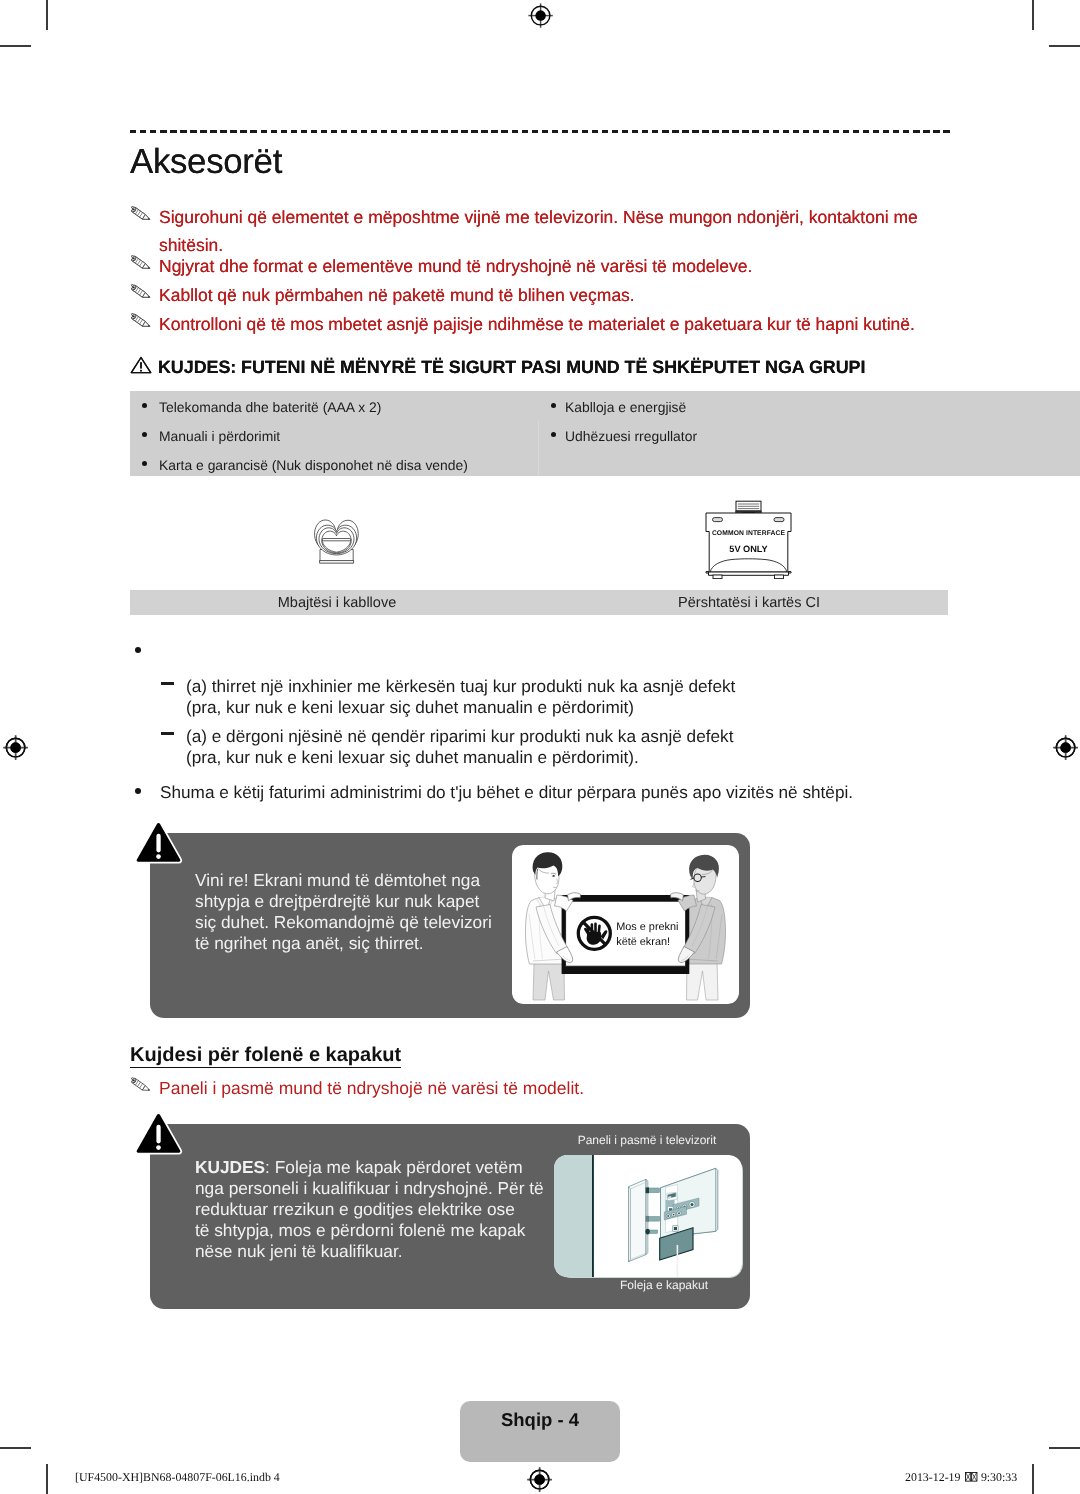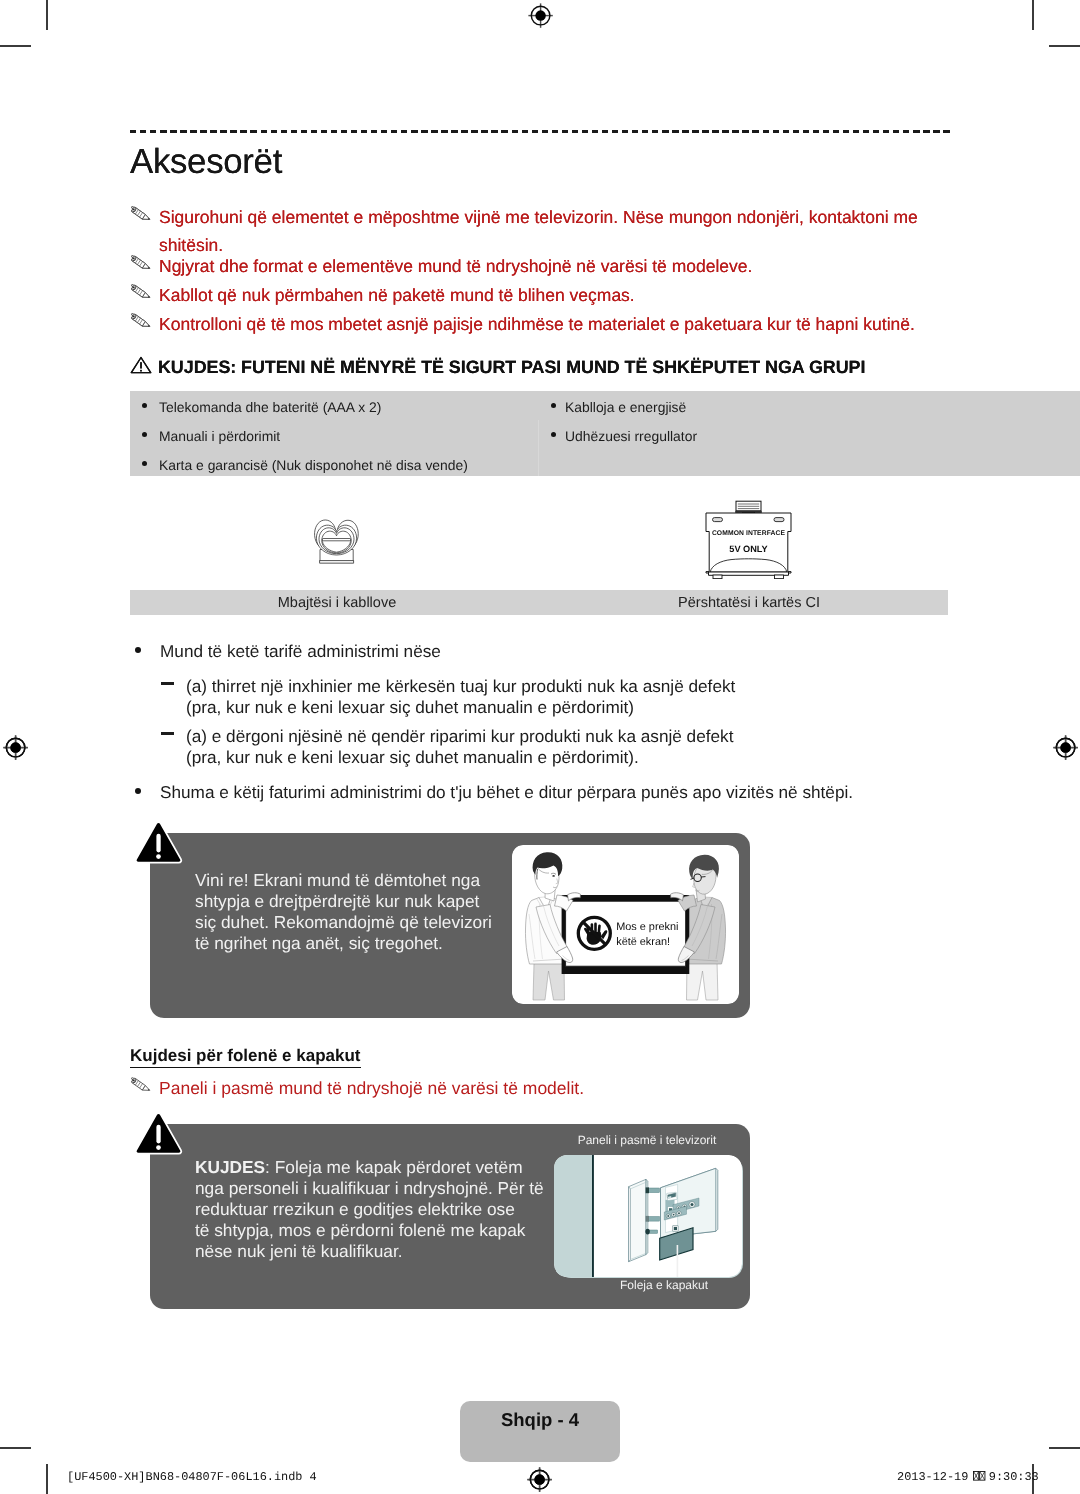--- a/index.html
+++ b/index.html
@@ -42,30 +42,30 @@
   .bul{position:absolute;width:6.4px;height:6.4px;border-radius:50%;background:#131313;}
   .dash{position:absolute;width:13px;height:2.6px;background:#1c1c1c;}
   .btxt{position:absolute;font-size:17.2px;line-height:25px;color:#1c1c1c;}
 
   
   .warnbox{position:absolute;background:#606060;border-radius:14px;}
   .warntri{position:absolute;}
   .warntxt{position:absolute;color:#f1f1f1;font-size:17.3px;line-height:21px;white-space:nowrap;}
 
   
-  .h2{position:absolute;font-size:17px;font-weight:700;color:#111;line-height:21px;
+  .h2{position:absolute;font-size:20px;font-weight:700;color:#111;line-height:21px;
       border-bottom:1.7px solid #111;padding-bottom:1px;}
 
   
   .pagebadge{position:absolute;left:460px;top:1401px;width:160px;height:61px;
      background:#b8b8b8;border-radius:10px;}
   .pagebadge span{position:absolute;left:0;right:0;top:8px;text-align:center;
      font-size:18.5px;font-weight:700;color:#111;}
 
-  .foot{position:absolute;font-family:Liberation Mono, monospace;font-size:11.9px;color:#111;line-height:14px;}
+  .foot{position:absolute;font-family:Liberation Serif, serif;font-size:11.9px;color:#111;line-height:14px;margin-left:8px;}
 </style>
 </head>
 <body>
 
 <div class="page">
 
   <div class="cmark" style="left:46px;top:0;width:1.6px;height:30px;"></div>
   <div class="cmark" style="left:0;top:45px;width:31px;height:1.6px;"></div>
   <div class="cmark" style="left:1032px;top:0;width:1.6px;height:30px;"></div>
   <div class="cmark" style="left:1049px;top:45px;width:31px;height:1.6px;"></div>
@@ -310,39 +310,38 @@
     <span class="acccell" style="left:29px;top:37px;">Manuali i përdorimit</span>
     <span class="accbul" style="left:11.8px;top:69.6px;"></span>
     <span class="acccell" style="left:29px;top:66px;">Karta e garancisë (Nuk disponohet në disa vende)</span>
     <span class="accbul" style="left:421px;top:11.6px;"></span>
     <span class="acccell" style="left:435px;top:8px;">Kablloja e energjisë</span>
     <span class="accbul" style="left:421px;top:40.6px;"></span>
     <span class="acccell" style="left:435px;top:37px;">Udhëzuesi rregullator</span>
   </div>
 
   <span class="bul" style="left:134.6px;top:646.7px;"></span>
-  <div class="btxt" style="left:160px;top:639px;">Mund të ketë tarifë administrimi nëse</div>
 
   <div class="dash" style="left:161px;top:682px;"></div>
   <div class="btxt" style="left:186px;top:674px;">(a) thirret një inxhinier me kërkesën tuaj kur produkti nuk ka asnjë defekt</div>
   <div class="btxt" style="left:186px;top:695px;">(pra, kur nuk e keni lexuar siç duhet manualin e përdorimit)</div>
 
   <div class="dash" style="left:161px;top:732px;"></div>
   <div class="btxt" style="left:186px;top:724px;">(a) e dërgoni njësinë në qendër riparimi kur produkti nuk ka asnjë defekt</div>
   <div class="btxt" style="left:186px;top:745px;">(pra, kur nuk e keni lexuar siç duhet manualin e përdorimit).</div>
 
   <span class="bul" style="left:134.6px;top:787.7px;"></span>
   <div class="btxt" style="left:160px;top:780px;">Shuma e këtij faturimi administrimi do t'ju bëhet e ditur përpara punës apo vizitës në shtëpi.</div>
 
   <div class="warnbox" style="left:150px;top:833px;width:600px;height:185px;"></div>
   <div class="warntxt" style="left:195px;top:870px;">
     <div>Vini re! Ekrani mund të dëmtohet nga</div>
     <div>shtypja e drejtpërdrejtë kur nuk kapet</div>
     <div>siç duhet. Rekomandojmë që televizori</div>
-    <div>të ngrihet nga anët, siç tregohet.</div>
+    <div>të ngrihet nga anët, siç thirret.</div>
   </div>
   <svg style="position:absolute;left:512px;top:845px;width:227px;height:159px;" viewBox="0 0 227 159">
     <defs>
       <clipPath id="cardclip">
           <rect x="0" y="0" width="227" height="159" rx="11"></rect>
         </clipPath>
     </defs>
     <g clip-path="url(#cardclip)">
       <rect x="0" y="0" width="227" height="159" rx="11" fill="#ffffff"></rect>
 

